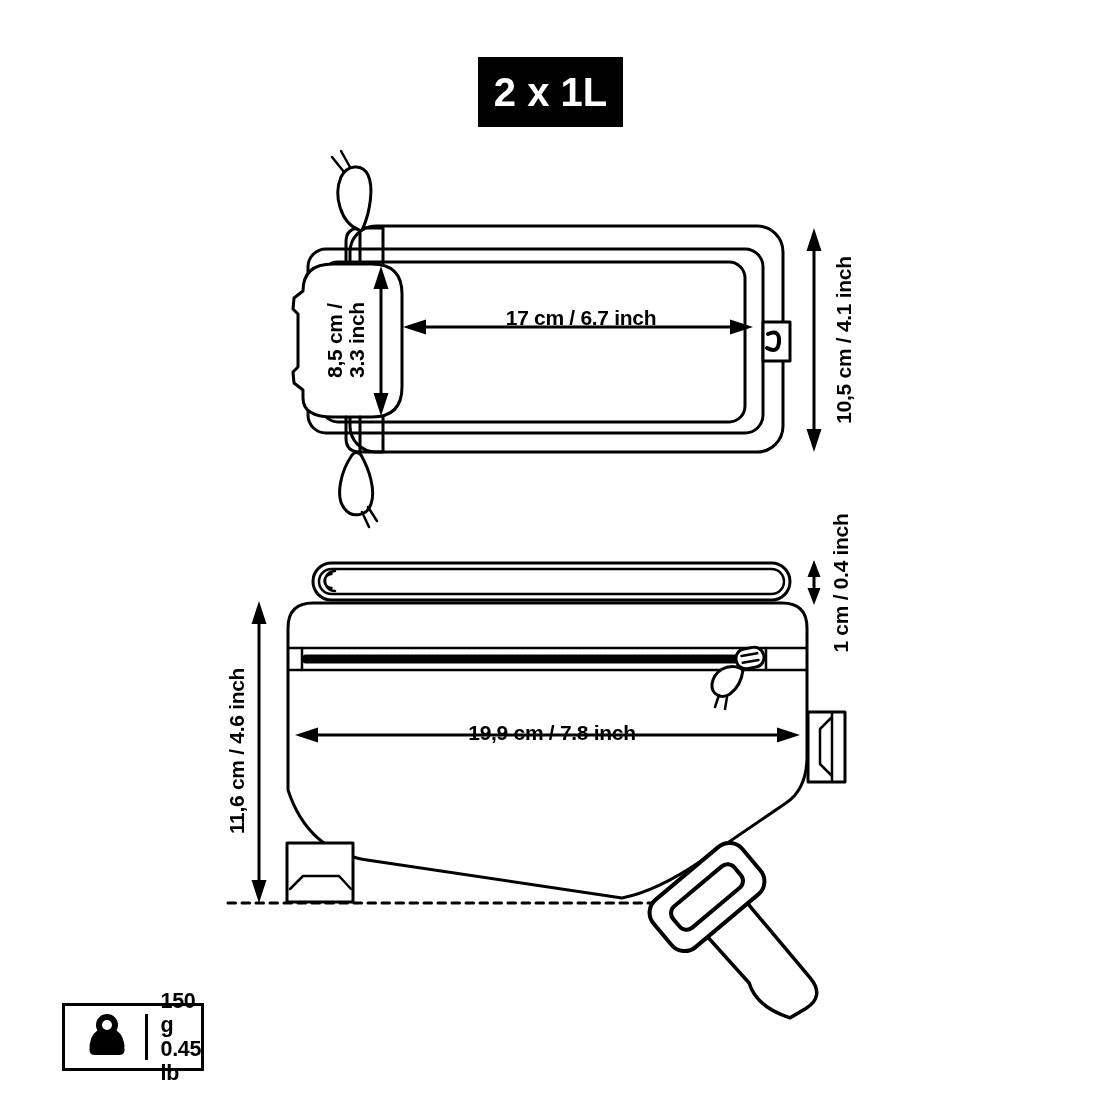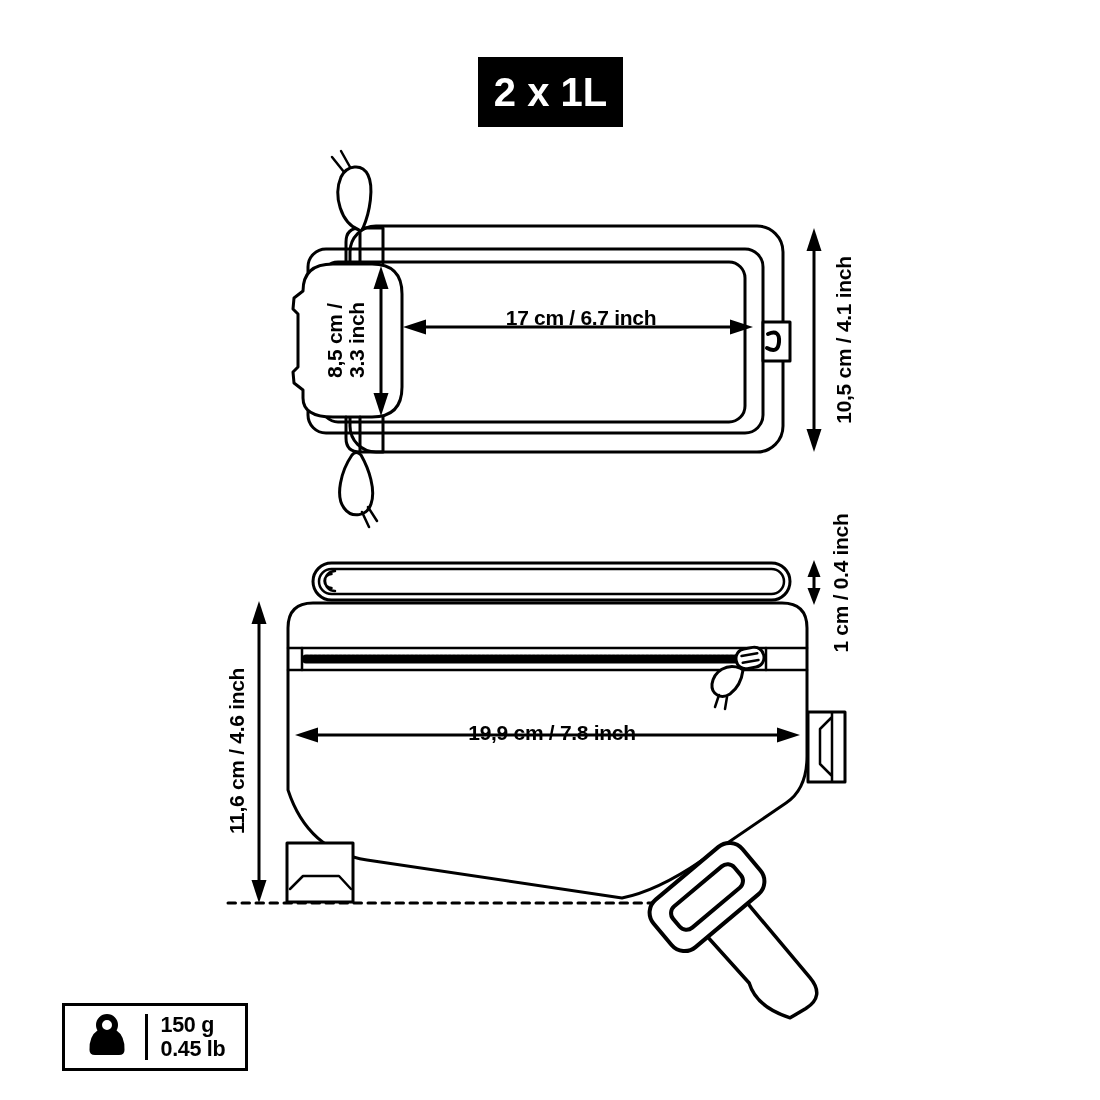--- a/index.html
+++ b/index.html
@@ -14,21 +14,21 @@
   }
   .h-label{transform:translate(-50%,-50%);}
   .v-label{transform:translate(-50%,-50%) rotate(-90deg);}
   .two-line{text-align:left;}
   #volume-badge{
     position:absolute;left:478px;top:57px;width:145px;height:70px;background:#000;
     display:flex;align-items:center;justify-content:center;
   }
   #volume-badge span{color:#fff;font-weight:bold;font-size:40px;letter-spacing:0px;}
   #weight-badge{
-    position:absolute;left:62px;top:1003px;width:186px;height:68px;background:#fff;
+    position:absolute;left:62px;top:1003px;width:142px;height:68px;background:#fff;
     border:3px solid #000;box-sizing:border-box;display:flex;align-items:center;
   }
   #weight-badge .kb{margin-left:20px;flex:0 0 auto;display:block;}
   #weight-badge .sep{width:2.5px;height:46px;background:#000;margin-left:16px;flex:0 0 auto;}
   #weight-badge .wtxt{margin-left:13px;font-weight:bold;font-size:21.5px;line-height:1.12;letter-spacing:-0.3px;}
 </style>
 </head>
 <body>
 
 <div id="stage">

